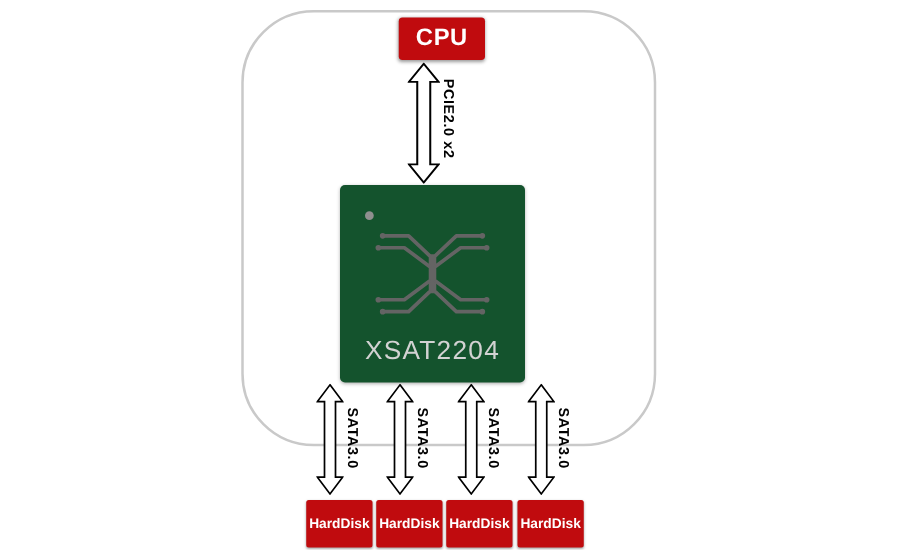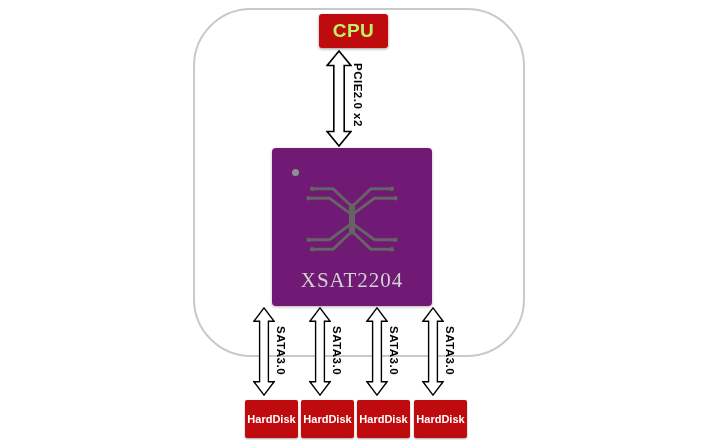--- a/index.html
+++ b/index.html
@@ -6,34 +6,34 @@
   .stage{
     position:relative;width:720px;height:440px;background:#ffffff;
     font-family:"Liberation Sans",sans-serif;overflow:hidden;
   }
   .outer-frame{
     position:absolute;left:193px;top:8px;width:328px;height:345px;
     border:2px solid #c9c9c9;border-radius:58px;background:#fff;
   }
   .cpu-box{
     position:absolute;left:319px;top:14px;width:69px;height:34px;
-    background:#c00b0e;color:#bef264;font-weight:bold;font-size:19px;
+    background:#c00b0e;color:#ffffff;font-weight:bold;font-size:19px;
     display:flex;align-items:center;justify-content:center;
     border-radius:3px;box-shadow:0 1px 3px rgba(0,0,0,.4);
     letter-spacing:.5px;
   }
   .varrow{position:absolute;display:block;}
   .arrow-label{
     position:absolute;writing-mode:vertical-rl;text-orientation:mixed;
     font-weight:bold;font-size:11.5px;color:#000;white-space:nowrap;
     letter-spacing:.5px;
   }
   .chip{
-    position:absolute;left:272px;top:148px;width:160px;height:158px;
-    background:#701a75;border-radius:4px;box-shadow:0 1px 3px rgba(0,0,0,.3);font-family:Liberation Serif, serif;
+    position:absolute;left:272px;top:148px;width:148px;height:158px;
+    background:#14532d;border-radius:4px;box-shadow:0 1px 3px rgba(0,0,0,.3);
   }
   .chip-dot{
     position:absolute;left:20px;top:21px;width:7px;height:7px;
     border-radius:50%;background:#8f8f8f;
   }
   .chip-logo{
     position:absolute;left:50%;top:32px;transform:translateX(-50%);
   }
   .chip-name{
     position:absolute;left:0;right:0;bottom:13px;text-align:center;

